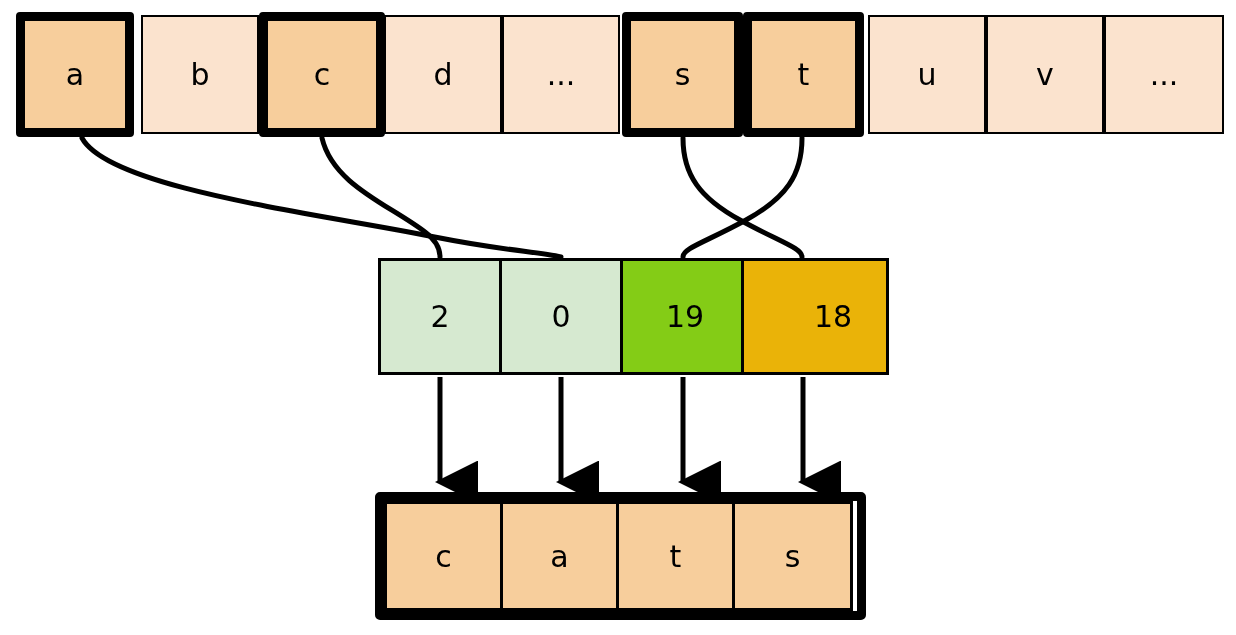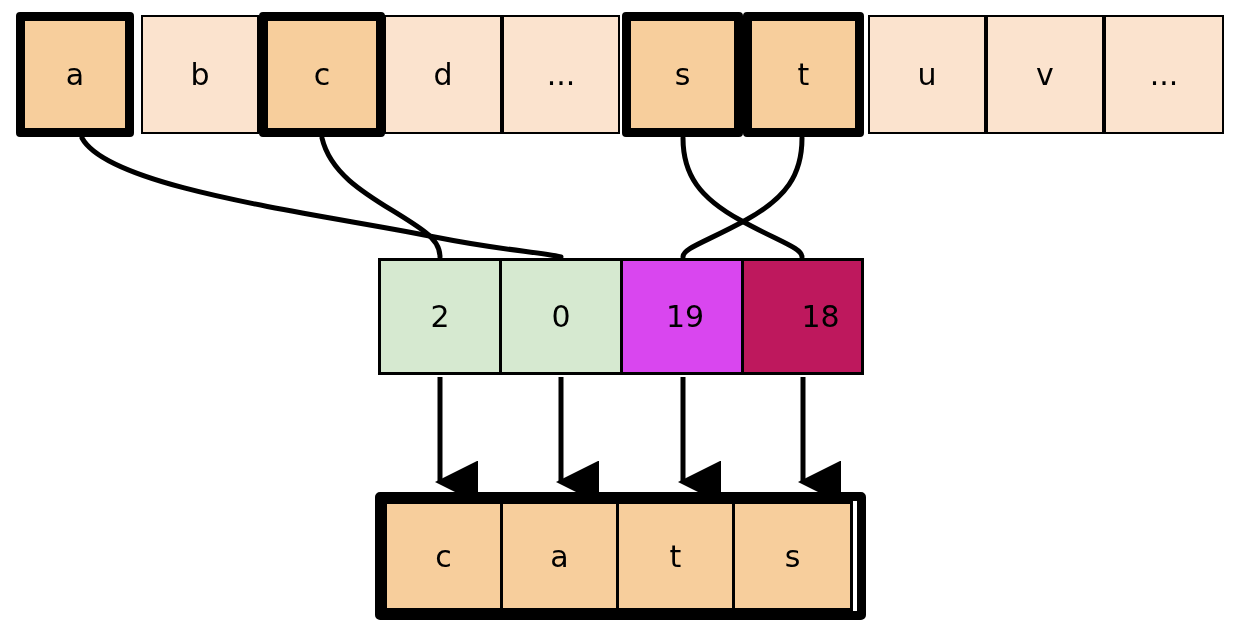--- a/index.html
+++ b/index.html
@@ -104,24 +104,24 @@
     </div>
   </div>
 
   <div>
     <div class="cell idx-cell" style="left:378px; top:258px; width:124px; height:117px; background:#D6E9D0;">
       <span>2</span>
     </div>
     <div class="cell idx-cell" style="left:499px; top:258px; width:124px; height:117px; background:#D6E9D0;">
       <span>0</span>
     </div>
-    <div class="cell idx-cell" style="left:620px; top:258px; width:130px; height:117px; background:#d946ef;">
+    <div class="cell idx-cell" style="left:620px; top:258px; width:130px; height:117px; background:#84cc16;">
       <span>19</span>
     </div>
-    <div class="cell idx-cell" style="left:741px; top:258px; width:123px; height:117px; background:#be185d;padding-left:36px;">
+    <div class="cell idx-cell" style="left:741px; top:258px; width:148px; height:117px; background:#eab308;padding-left:36px;">
       <span>18</span>
     </div>
   </div>
 
   <div class="out-wrap" style="left:375px; top:492px; width:491px; height:128px;">
     <div style="position:relative; width:100%; height:100%;">
       <div class="cell out-cell" style="left:0px; top:0px; width:119px; height:110px; background:#F7CE9C;">
         <span>c</span>
       </div>
       <div class="cell out-cell" style="left:116px; top:0px; width:119px; height:110px; background:#F7CE9C;">

